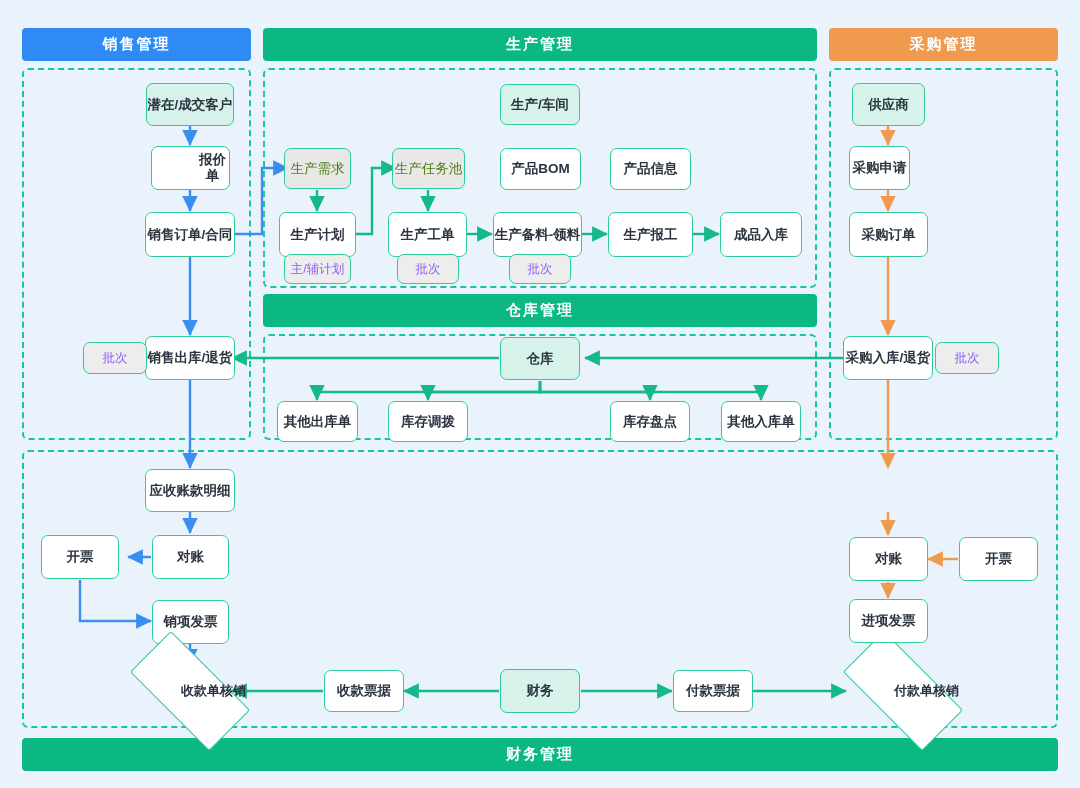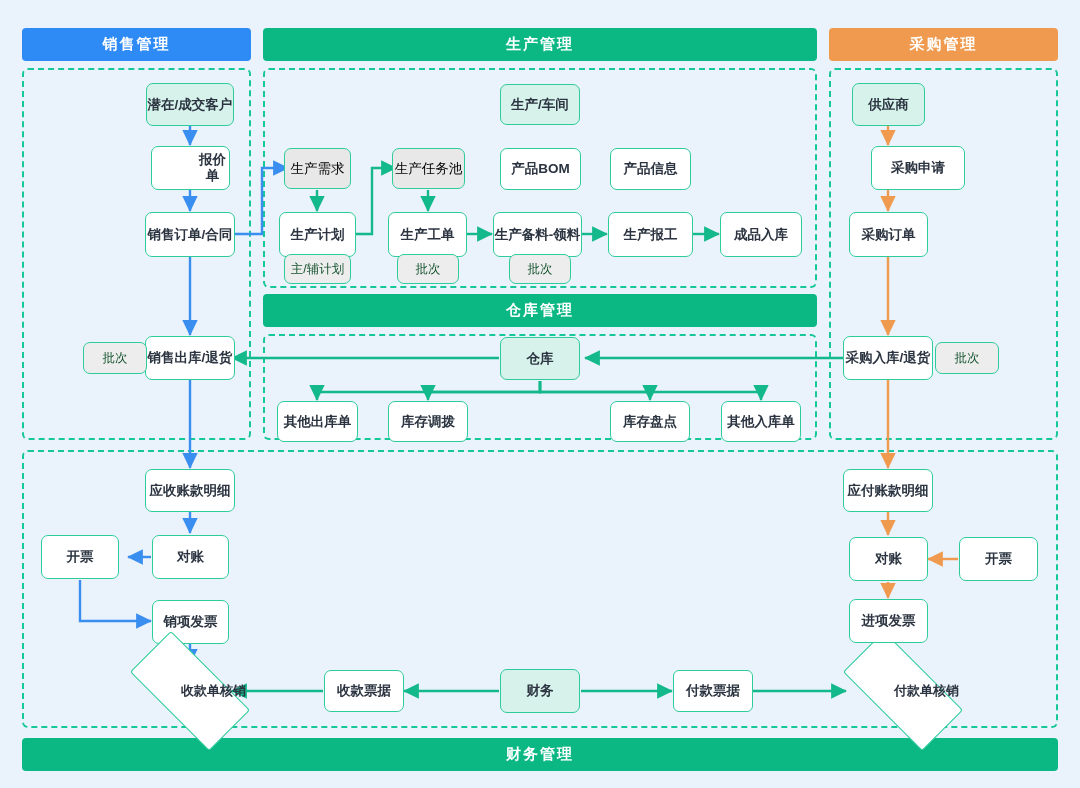--- a/index.html
+++ b/index.html
@@ -48,27 +48,27 @@
     background: #ffffff;
     color: #2b3440;
     font-size: 13.5px;
     font-weight: bold;
     line-height: 1.15;
     z-index: 4;
   }
   .node.soft { background: #d6f2ea; }
   .node.tag  {
     background: #ededed;
-    color: #14532d;
+    color: #8b5cf6;
     font-weight: normal;
     font-size: 12.5px;
   }
   .node.ghost {
     background: #e8e8e8;
-    color: #000000;
+    color: #4d7c0f;
     font-weight: normal;
   }
 
   
   .diamond {
     position: absolute;
     z-index: 4;
     display: flex;
     align-items: center;
     justify-content: flex-end;
@@ -187,21 +187,21 @@
   <div class="node" style="left:279px; top:212px; width:77px; height:45px;">生产计划</div>
   <div class="node" style="left:388px; top:212px; width:79px; height:45px;">生产工单</div>
   <div class="node" style="left:493px; top:212px; width:89px; height:45px;text-align:right;">生产备料-领料</div>
   <div class="node" style="left:608px; top:212px; width:85px; height:45px;">生产报工</div>
   <div class="node" style="left:720px; top:212px; width:82px; height:45px;">成品入库</div>
   <div class="node tag" style="left:284px; top:254px; width:67px; height:30px;">主/辅计划</div>
   <div class="node tag" style="left:397px; top:254px; width:62px; height:30px;">批次</div>
   <div class="node tag" style="left:509px; top:254px; width:62px; height:30px;">批次</div>
 
   <div class="node soft" style="left:852px; top:83px;  width:73px; height:43px;">供应商</div>
-  <div class="node" style="left:871px; top:146px; width:94px; height:44px;">采购申请</div>
+  <div class="node" style="left:849px; top:146px; width:61px; height:44px;">采购申请</div>
   <div class="node" style="left:849px; top:212px; width:79px; height:45px;">采购订单</div>
   <div class="node" style="left:843px; top:336px; width:90px; height:44px;">采购入库/退货</div>
   <div class="node tag" style="left:935px; top:342px; width:64px; height:32px;">批次</div>
 
   <div class="node soft" style="left:500px; top:337px; width:80px; height:43px;">仓库</div>
   <div class="node" style="left:277px; top:401px; width:81px; height:41px;">其他出库单</div>
   <div class="node" style="left:388px; top:401px; width:80px; height:41px;">库存调拨</div>
   <div class="node" style="left:610px; top:401px; width:80px; height:41px;">库存盘点</div>
   <div class="node" style="left:721px; top:401px; width:80px; height:41px;">其他入库单</div>
 
@@ -217,18 +217,17 @@
 
   <div class="node" style="left:324px; top:670px; width:80px; height:42px;">收款票据</div>
   <div class="node soft" style="left:500px; top:669px; width:80px; height:44px;">财务</div>
   <div class="node" style="left:673px; top:670px; width:80px; height:42px;border-radius:6px;">付款票据</div>
 
   <div class="diamond" style="left:847px; top:662px; width:112px; height:58px;">
     <div class="dshape"></div>
     <div class="dtxt">付款单核销</div>
   </div>
 
-  <div class="node" style="left:843px; top:469px; width:90px; height:43px;">应付账款明细</div>
   <div class="node" style="left:849px; top:537px; width:79px; height:44px;">对账</div>
   <div class="node" style="left:959px; top:537px; width:79px; height:44px;">开票</div>
   <div class="node" style="left:849px; top:599px; width:79px; height:44px;">进项发票</div>
 
 </div>
 
 </body></html>

